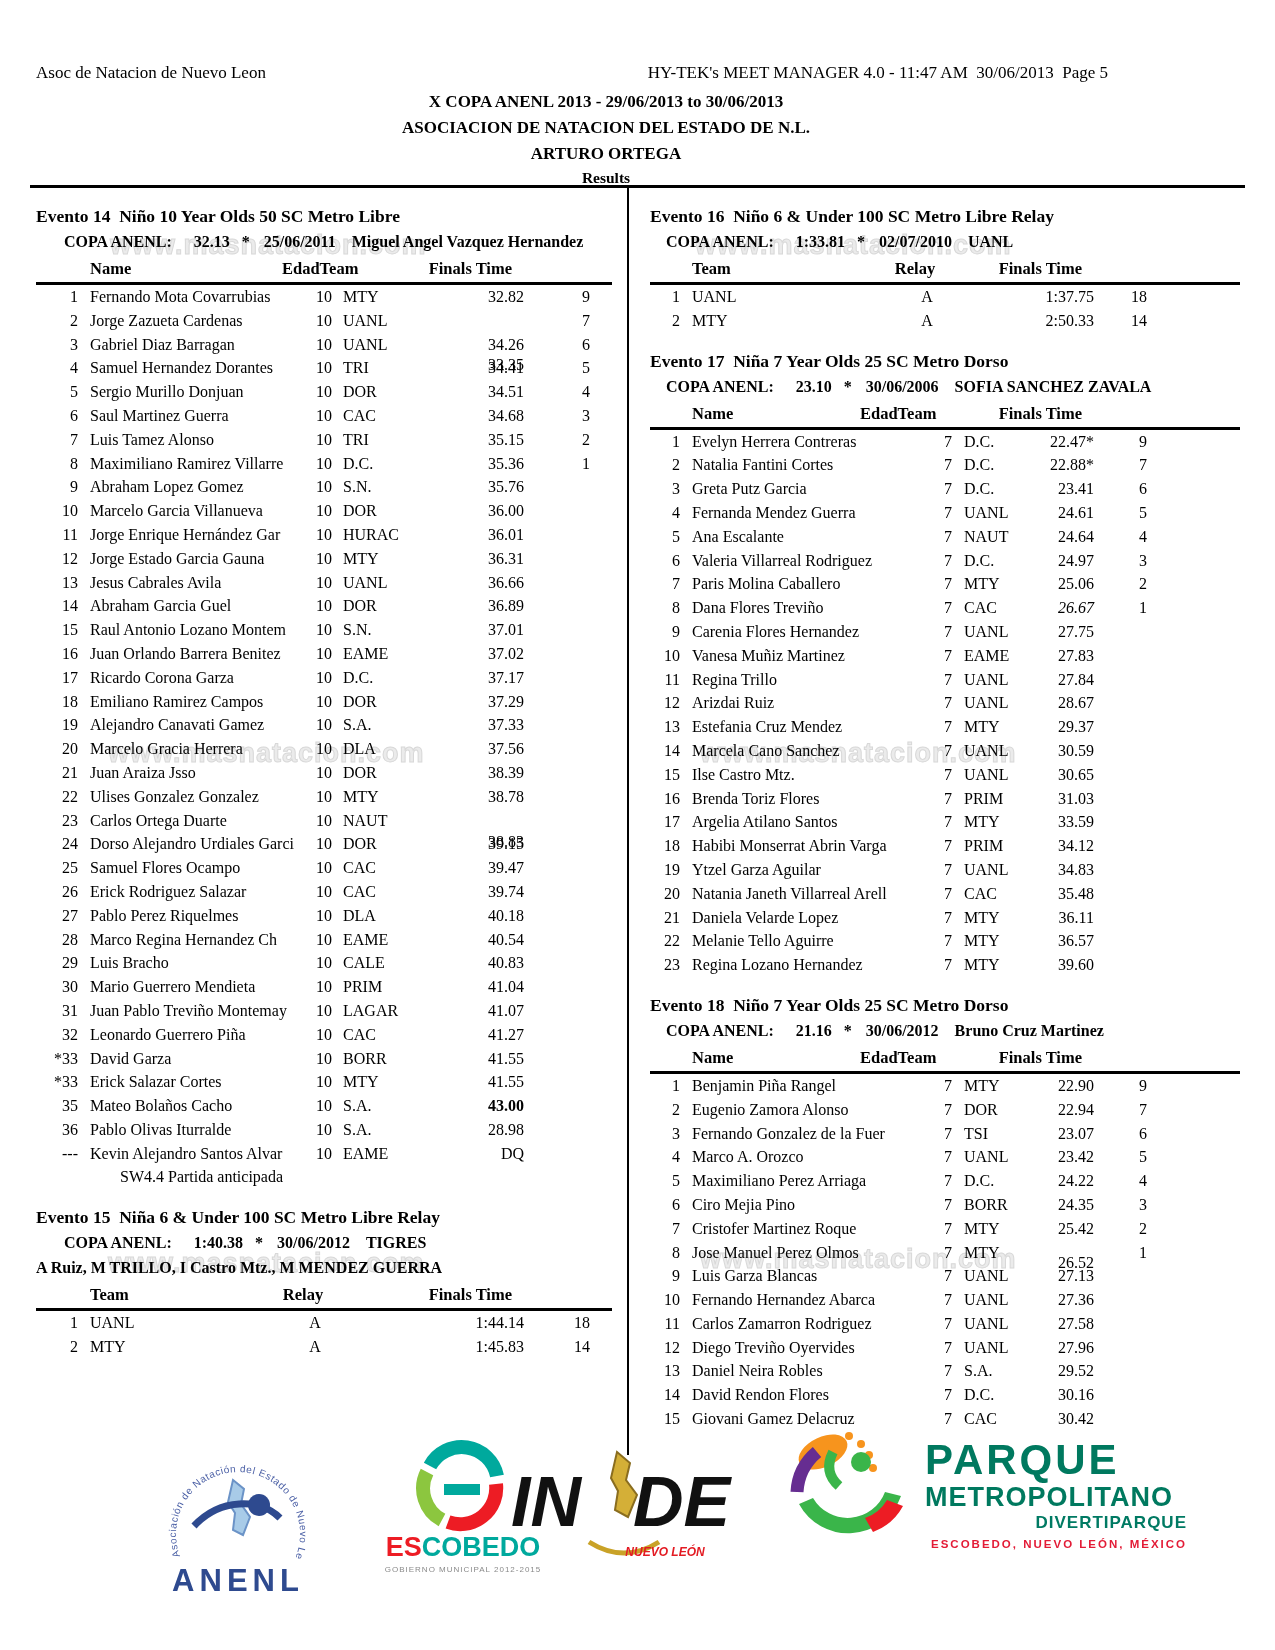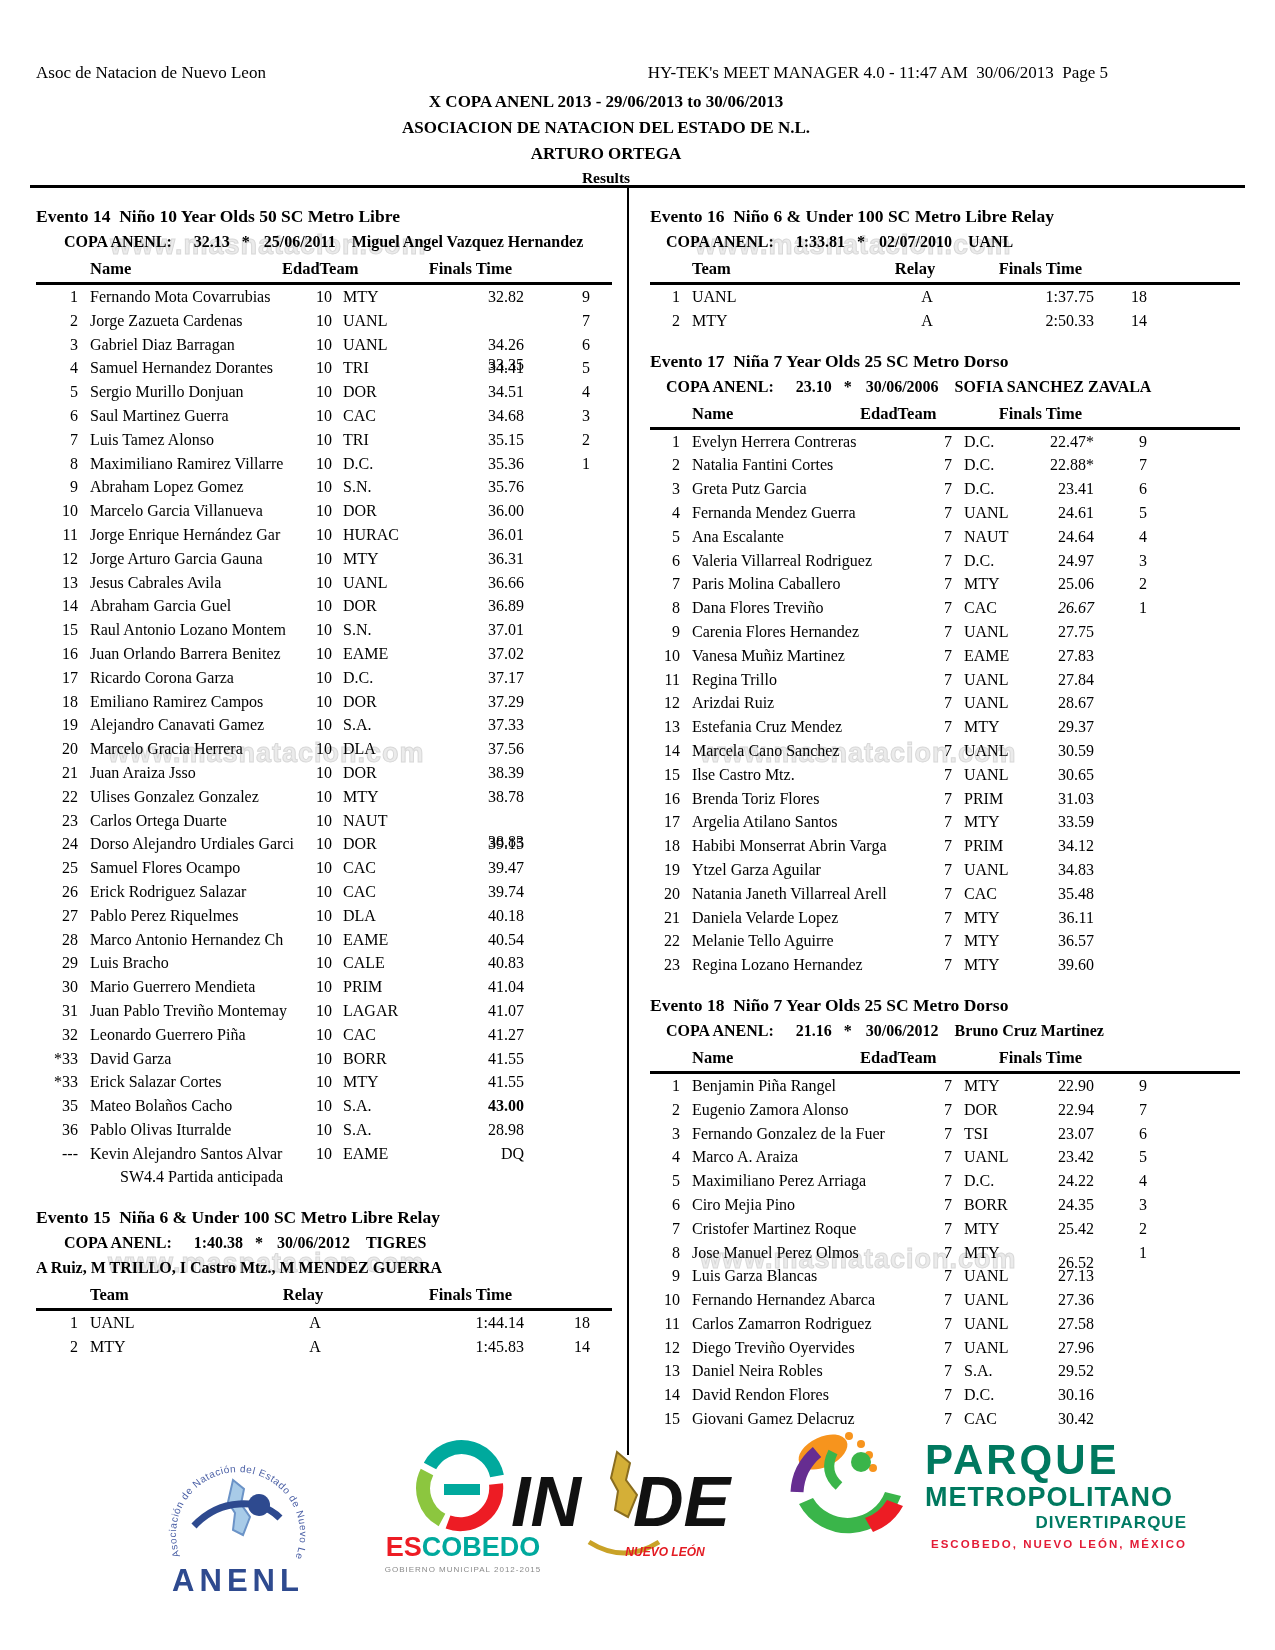--- a/index.html
+++ b/index.html
@@ -159,21 +159,21 @@
         <div class="row" style="width: 542px;">
           <span class="cell c-place" style="width: 42px;">11</span>
           <span class="cell c-name" style="width: 215px;">Jorge Enrique Hernández Gar</span>
           <span class="cell c-edad" style="width: 38px;">10</span>
           <span class="cell c-team" style="width: 112px;">HURAC</span>
           <span class="cell c-time" style="width: 69px;">36.01</span>
           <span class="cell c-points" style="width: 66px;"></span>
         </div>
         <div class="row" style="width: 542px;">
           <span class="cell c-place" style="width: 42px;">12</span>
-          <span class="cell c-name" style="width: 215px;">Jorge Arturo Garcia Gauna</span>
+          <span class="cell c-name" style="width: 215px;">Jorge Estado Garcia Gauna</span>
           <span class="cell c-edad" style="width: 38px;">10</span>
           <span class="cell c-team" style="width: 112px;">MTY</span>
           <span class="cell c-time" style="width: 69px;">36.31</span>
           <span class="cell c-points" style="width: 66px;"></span>
         </div>
         <div class="row" style="width: 542px;">
           <span class="cell c-place" style="width: 42px;">13</span>
           <span class="cell c-name" style="width: 215px;">Jesus Cabrales Avila</span>
           <span class="cell c-edad" style="width: 38px;">10</span>
           <span class="cell c-team" style="width: 112px;">UANL</span>
@@ -287,21 +287,21 @@
         <div class="row" style="width: 542px;">
           <span class="cell c-place" style="width: 42px;">27</span>
           <span class="cell c-name" style="width: 215px;">Pablo Perez Riquelmes</span>
           <span class="cell c-edad" style="width: 38px;">10</span>
           <span class="cell c-team" style="width: 112px;">DLA</span>
           <span class="cell c-time" style="width: 69px;">40.18</span>
           <span class="cell c-points" style="width: 66px;"></span>
         </div>
         <div class="row" style="width: 542px;">
           <span class="cell c-place" style="width: 42px;">28</span>
-          <span class="cell c-name" style="width: 215px;">Marco Antonio Hernandez Ch</span>
+          <span class="cell c-name" style="width: 215px;">Marco Regina Hernandez Ch</span>
           <span class="cell c-edad" style="width: 38px;">10</span>
           <span class="cell c-team" style="width: 112px;">EAME</span>
           <span class="cell c-time" style="width: 69px;">40.54</span>
           <span class="cell c-points" style="width: 66px;"></span>
         </div>
         <div class="row" style="width: 542px;">
           <span class="cell c-place" style="width: 42px;">29</span>
           <span class="cell c-name" style="width: 215px;">Luis Bracho</span>
           <span class="cell c-edad" style="width: 38px;">10</span>
           <span class="cell c-team" style="width: 112px;">CALE</span>
@@ -643,21 +643,21 @@
         <div class="row" style="width: 485px;">
           <span class="cell c-place" style="width: 30px;">3</span>
           <span class="cell c-name" style="width: 240px;">Fernando Gonzalez de la Fuer</span>
           <span class="cell c-edad" style="width: 32px;">7</span>
           <span class="cell c-team" style="width: 78px;">TSI</span>
           <span class="cell c-time" style="width: 52px;">23.07</span>
           <span class="cell c-points" style="width: 53px;">6</span>
         </div>
         <div class="row" style="width: 485px;">
           <span class="cell c-place" style="width: 30px;">4</span>
-          <span class="cell c-name" style="width: 240px;">Marco A. Araiza</span>
+          <span class="cell c-name" style="width: 240px;">Marco A. Orozco</span>
           <span class="cell c-edad" style="width: 32px;">7</span>
           <span class="cell c-team" style="width: 78px;">UANL</span>
           <span class="cell c-time" style="width: 52px;">23.42</span>
           <span class="cell c-points" style="width: 53px;">5</span>
         </div>
         <div class="row" style="width: 485px;">
           <span class="cell c-place" style="width: 30px;">5</span>
           <span class="cell c-name" style="width: 240px;">Maximiliano Perez Arriaga</span>
           <span class="cell c-edad" style="width: 32px;">7</span>
           <span class="cell c-team" style="width: 78px;">D.C.</span>

